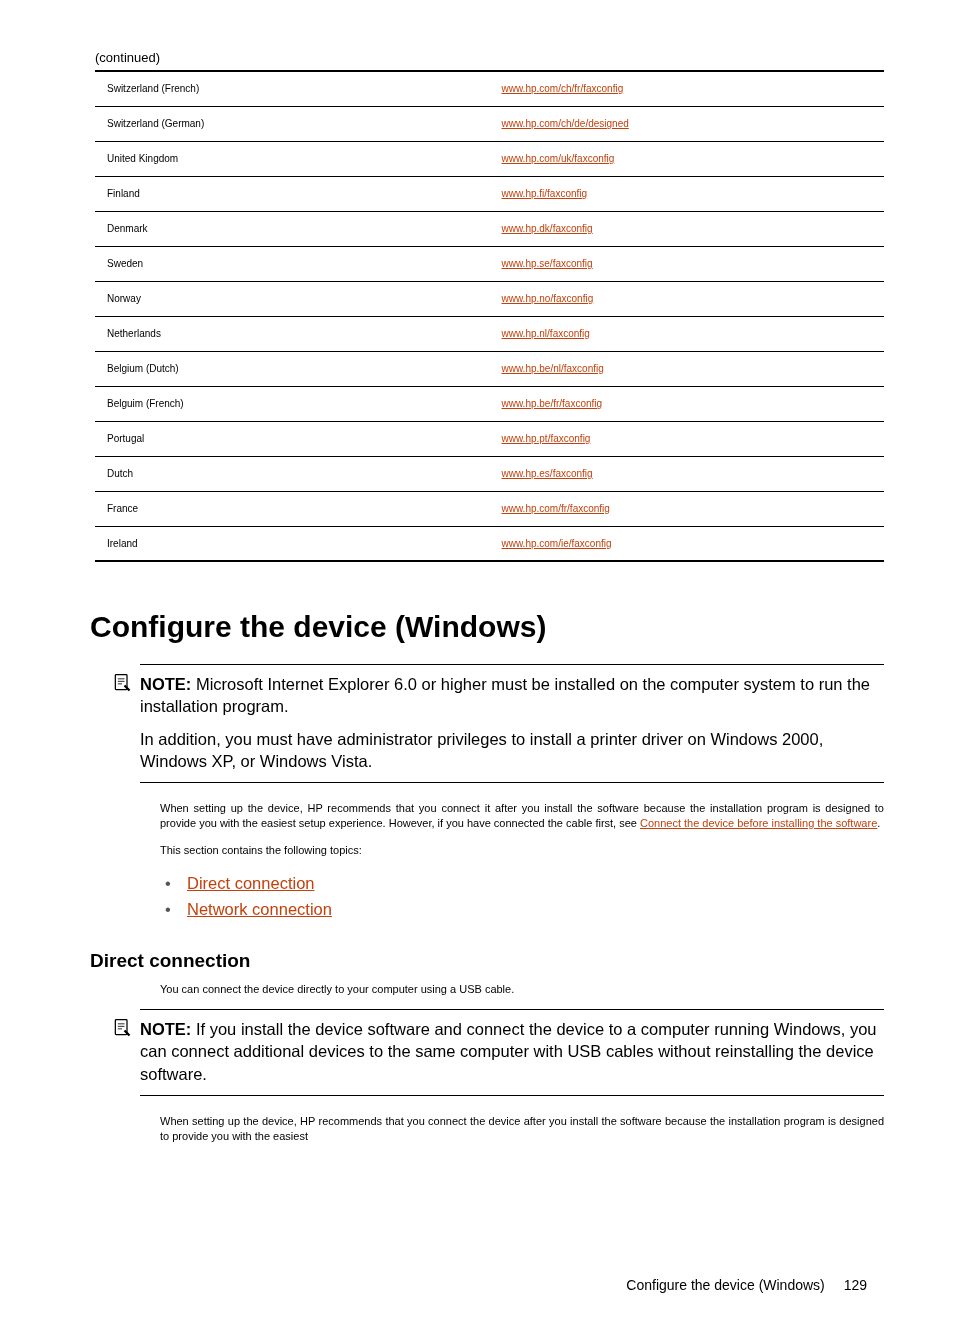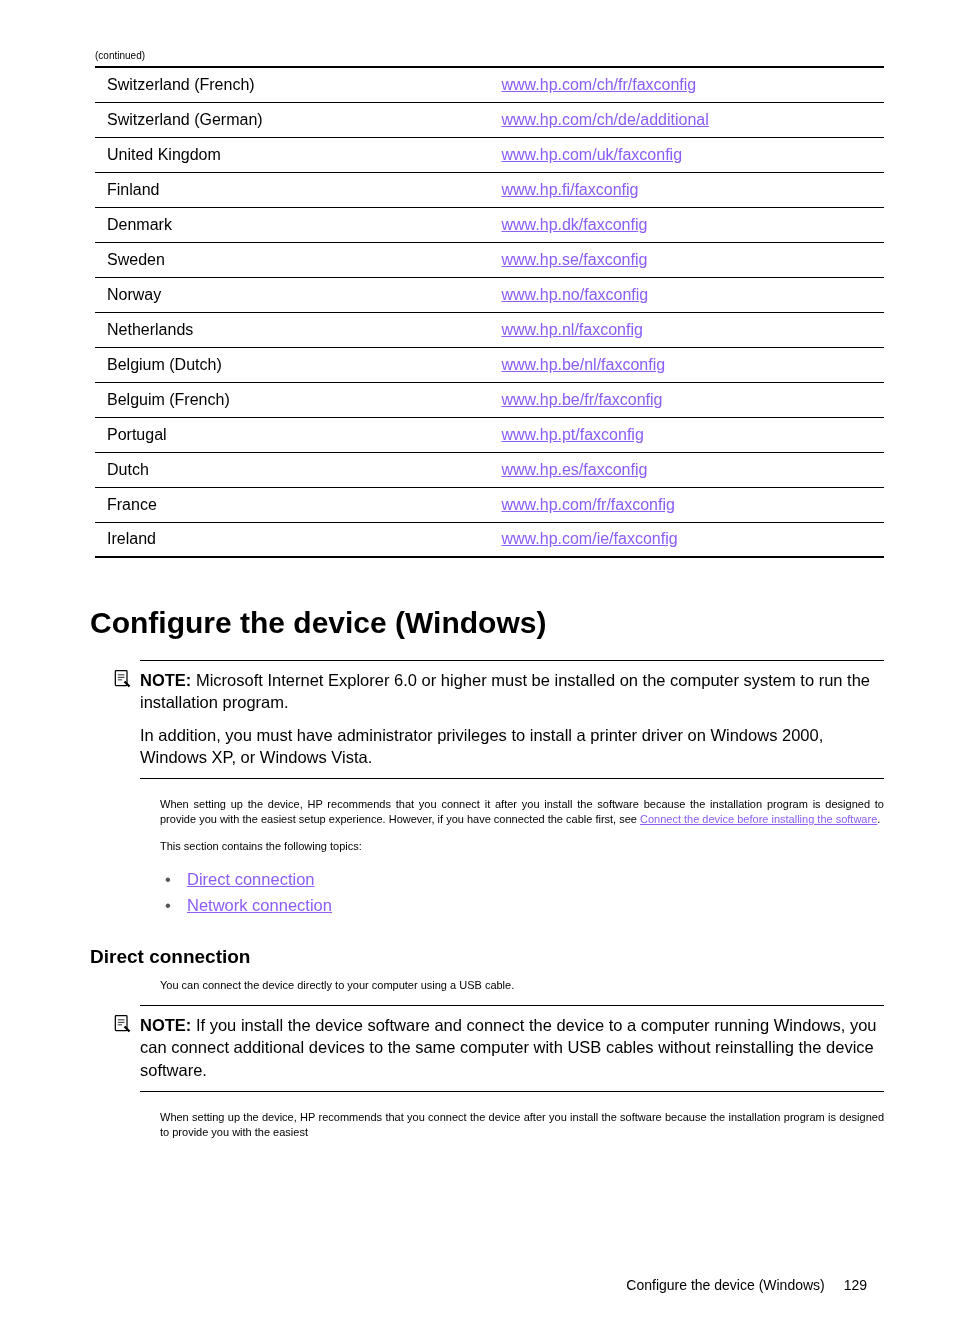--- a/index.html
+++ b/index.html
@@ -9,56 +9,56 @@
     }
     body {
       font-family: Arial, Helvetica, sans-serif;
       background: #fff;
       width: 954px;
       height: 1321px;
       padding: 50px 70px 30px 90px;
       position: relative;
     }
     .continued-label {
-      font-size: 10px;
+      font-size: 13px;
       margin-bottom: 5px;
       padding-left: 5px;
     }
     .table-wrapper {
       margin-bottom: 48px;
       padding-left: 5px;
     }
     table {
       width: 100%;
       border-collapse: collapse;
     }
     table td {
       padding: 1px 12px;
-      font-size: 16px;
+      font-size: 10px;
       vertical-align: middle;
       height: 35px;
     }
     table tr {
       border-top: 1px solid #000;
       border-bottom: 1px solid #000;
     }
     table tr:first-child {
       border-top: 2px solid #000;
     }
     table tr:last-child {
       border-bottom: 2px solid #000;
     }
     table td:first-child {
       width: 50%;
     }
     table td:last-child {
       width: 50%;
     }
     .link-text {
-      color: #8b5cf6;
+      color: #c2410c;
       text-decoration: underline;
     }
     h1 {
       font-size: 30px;
       font-weight: bold;
       margin-bottom: 20px;
     }
     .note-box {
       border-top: 1px solid #000;
       border-bottom: 1px solid #000;
@@ -128,21 +128,21 @@
 
 <div class="table-wrapper">
   <table>
     <tbody id="table-body">
         <tr>
           <td>Switzerland (French)</td>
           <td><span class="link-text">www.hp.com/ch/fr/faxconfig</span></td>
         </tr>
         <tr>
           <td>Switzerland (German)</td>
-          <td><span class="link-text">www.hp.com/ch/de/additional</span></td>
+          <td><span class="link-text">www.hp.com/ch/de/designed</span></td>
         </tr>
         <tr>
           <td>United Kingdom</td>
           <td><span class="link-text">www.hp.com/uk/faxconfig</span></td>
         </tr>
         <tr>
           <td>Finland</td>
           <td><span class="link-text">www.hp.fi/faxconfig</span></td>
         </tr>
         <tr>

